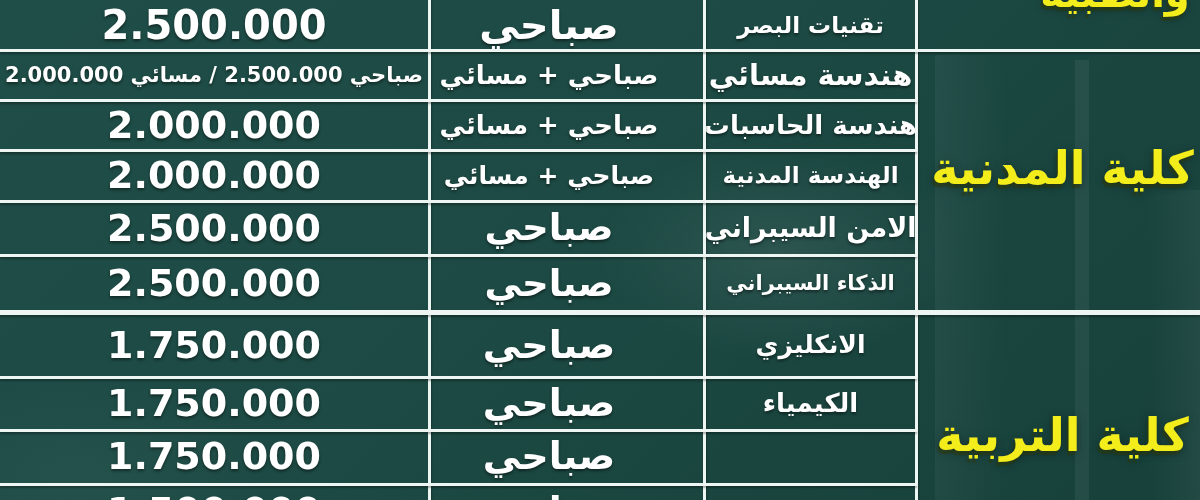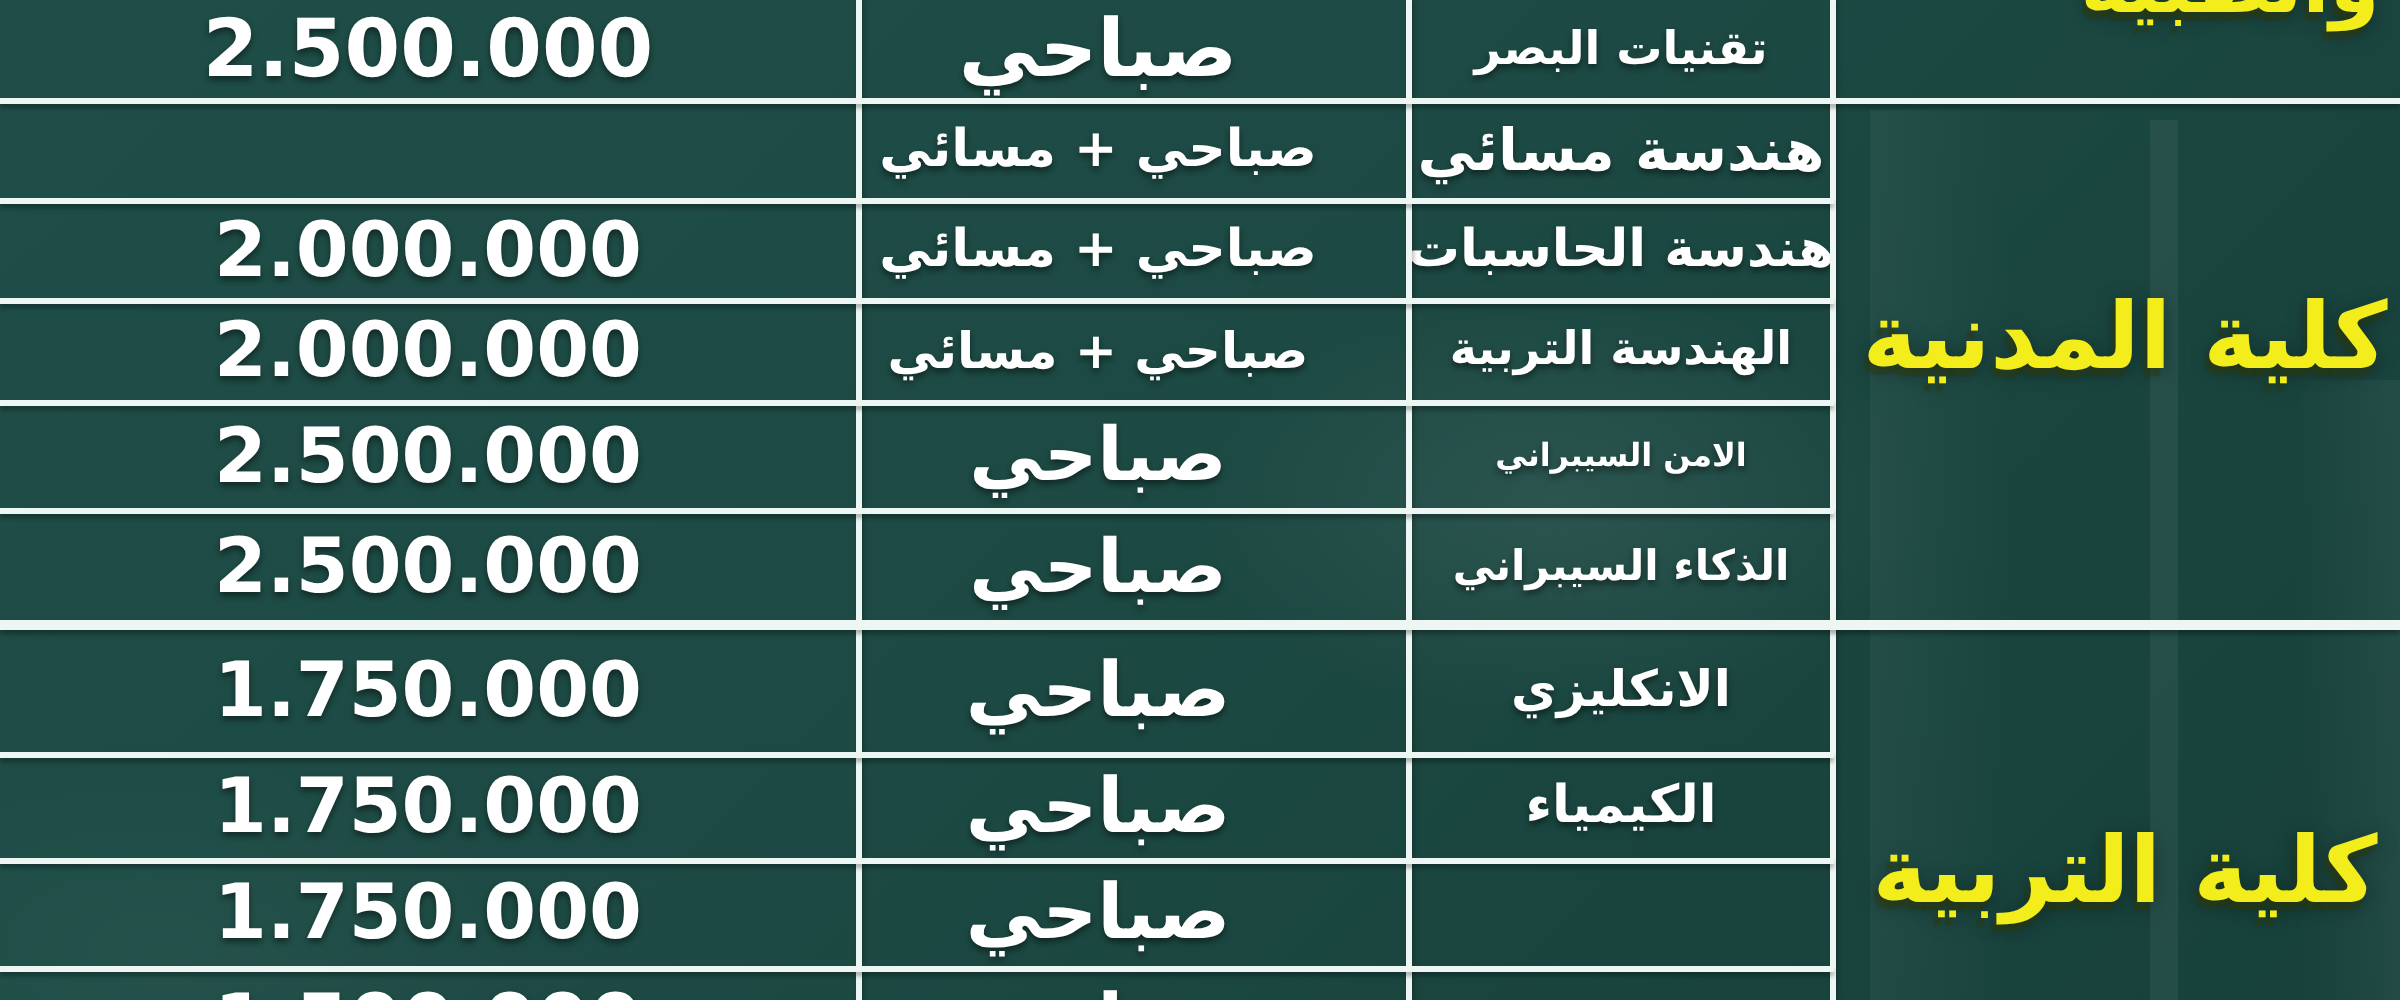--- a/index.html
+++ b/index.html
@@ -69,37 +69,38 @@
   <div class="decor streak-c"></div>
   <div class="decor watermark"></div>
   <div class="decor patch-bl"></div>
 
   <div class="row" style="top:0;height:50px">
     <div class="cell price" style="font-size:40px">2.500.000</div>
     <div class="cell shift" style="font-size:40px">صباحي</div>
     <div class="cell dept" style="font-size:23px">تقنيات البصر</div>
   </div>
   <div class="row" style="top:52px;height:46px">
+    <div class="cell price" style="font-size:21px">صباحي  2.500.000 / مسائي 2.000.000</div>
     <div class="cell shift" style="font-size:26px">صباحي + مسائي</div>
     <div class="cell dept" style="font-size:29px">هندسة مسائي</div>
   </div>
   <div class="row" style="top:101px;height:47px">
     <div class="cell price" style="font-size:38px">2.000.000</div>
     <div class="cell shift" style="font-size:26px">صباحي + مسائي</div>
     <div class="cell dept" style="font-size:26px">هندسة الحاسبات</div>
   </div>
   <div class="row" style="top:151px;height:48px">
     <div class="cell price" style="font-size:38px">2.000.000</div>
     <div class="cell shift" style="font-size:25px">صباحي + مسائي</div>
-    <div class="cell dept" style="font-size:23px">الهندسة التربية</div>
+    <div class="cell dept" style="font-size:23px">الهندسة المدنية</div>
   </div>
   <div class="row" style="top:202px;height:51px">
     <div class="cell price" style="font-size:38px">2.500.000</div>
     <div class="cell shift" style="font-size:37px">صباحي</div>
-    <div class="cell dept" style="font-size:16px">الامن السيبراني</div>
+    <div class="cell dept" style="font-size:27px">الامن السيبراني</div>
   </div>
   <div class="row" style="top:256px;height:54px">
     <div class="cell price" style="font-size:38px">2.500.000</div>
     <div class="cell shift" style="font-size:37px">صباحي</div>
     <div class="cell dept" style="font-size:21px">الذكاء السيبراني</div>
   </div>
   <div class="row" style="top:315px;height:59px">
     <div class="cell price" style="font-size:38px">1.750.000</div>
     <div class="cell shift" style="font-size:38px">صباحي</div>
     <div class="cell dept" style="font-size:25px">الانكليزي</div>

